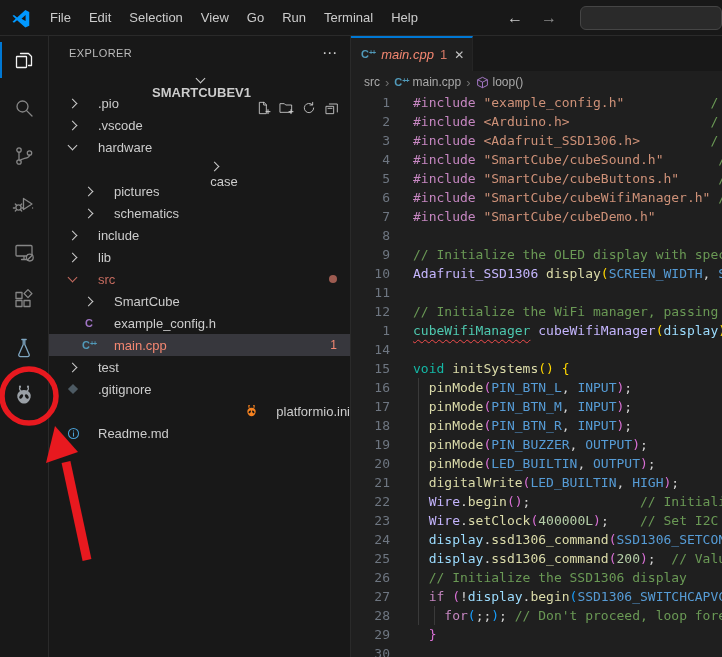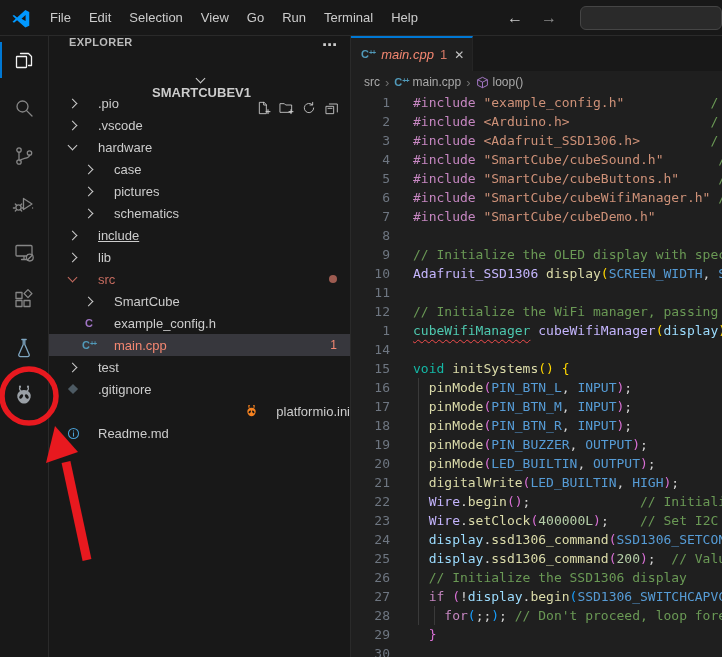--- a/index.html
+++ b/index.html
@@ -24,21 +24,21 @@
            color:#868686;position:relative;}
   .ab-item svg{width:24px;height:24px;}
   .ab-item.active{color:#f2f2f2;}
   .ab-item.active::before{content:"";position:absolute;left:0;top:6px;bottom:6px;
            width:2px;background:#0078d4;}
   .ab-item.tint-blue{color:#7ea5c0;}
   .ab-item.tint-gray{color:#9aa0a6;}
   
   .sidebar{width:301px;background:#181818;border-right:1px solid #2a2a2a;
            flex:0 0 auto;font-size:13px;position:relative;}
-  .sb-header{height:34px;display:flex;align-items:flex-start;padding:0 12px 0 20px;font-weight:bold;}
+  .sb-header{height:34px;display:flex;align-items:center;padding:0 12px 0 20px;}
   .sb-title{font-size:11px;letter-spacing:.4px;color:#bbbbbb;}
   .sb-more{margin-left:auto;font-size:15px;color:#cccccc;letter-spacing:1px;}
   .proj-row{height:22px;display:flex;align-items:center;padding-left:4px;font-weight:bold;flex-direction:column;}
   .proj-actions{margin-left:auto;display:flex;gap:7px;padding-right:10px;}
   .proj-actions svg{width:16px;height:16px;color:#cfcfcf;}
   .tree-row{height:22px;display:flex;align-items:center;color:#cccccc;position:relative;}
   .tree-row.selected{background:#37373d;}
   .tree-row .slot{width:16px;display:flex;align-items:center;justify-content:center;flex:0 0 16px;}
   .tree-row .label{margin-left:17px;white-space:nowrap;}
   .chev{width:6px;height:6px;border-right:1.3px solid currentColor;
@@ -199,39 +199,39 @@
             <span class="chev"></span>
           </span>
           <span class="label">.vscode</span>
         </div>
         <div class="tree-row" style="padding-left: 16px;">
           <span class="slot">
             <span class="chev exp"></span>
           </span>
           <span class="label">hardware</span>
         </div>
+        <div class="tree-row" style="padding-left: 32px; flex-direction: column;">
+          <span class="slot">
+            <span class="chev"></span>
+          </span>
+          <span class="label">case</span>
+        </div>
         <div class="tree-row" style="padding-left: 32px;">
           <span class="slot">
             <span class="chev"></span>
           </span>
-          <span class="label">case</span>
+          <span class="label">pictures</span>
         </div>
         <div class="tree-row" style="padding-left: 32px;">
           <span class="slot">
             <span class="chev"></span>
           </span>
-          <span class="label">pictures</span>
-        </div>
-        <div class="tree-row" style="padding-left: 32px;">
-          <span class="slot">
-            <span class="chev"></span>
-          </span>
           <span class="label">schematics</span>
         </div>
-        <div class="tree-row" style="padding-left: 16px; text-decoration: underline;">
+        <div class="tree-row" style="padding-left: 16px;">
           <span class="slot">
             <span class="chev"></span>
           </span>
           <span class="label">include</span>
         </div>
         <div class="tree-row" style="padding-left: 16px;">
           <span class="slot">
             <span class="chev"></span>
           </span>
           <span class="label">lib</span>

